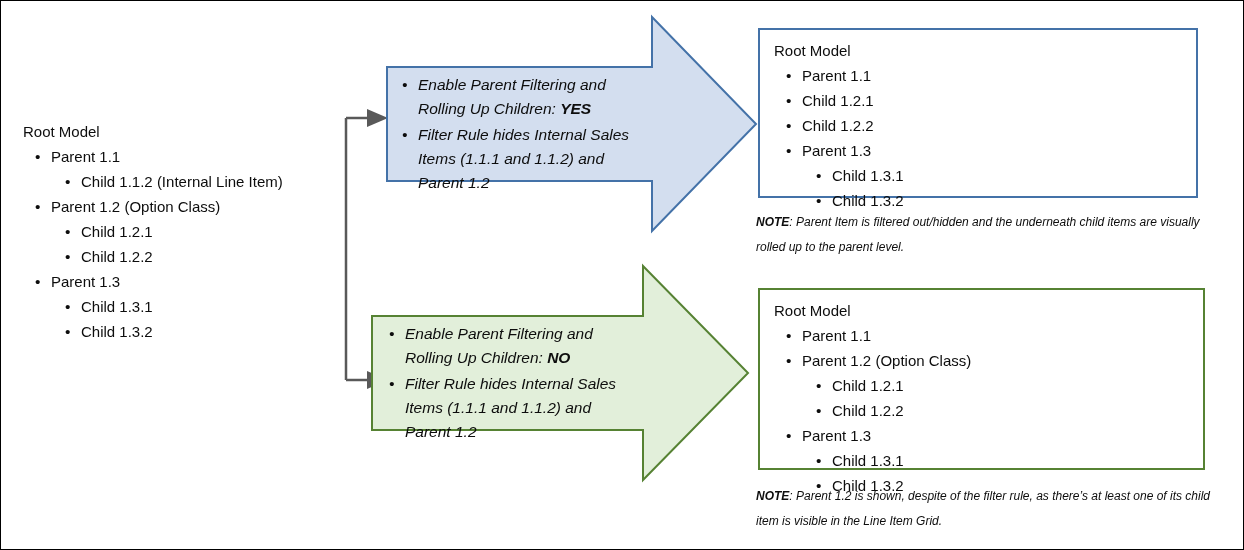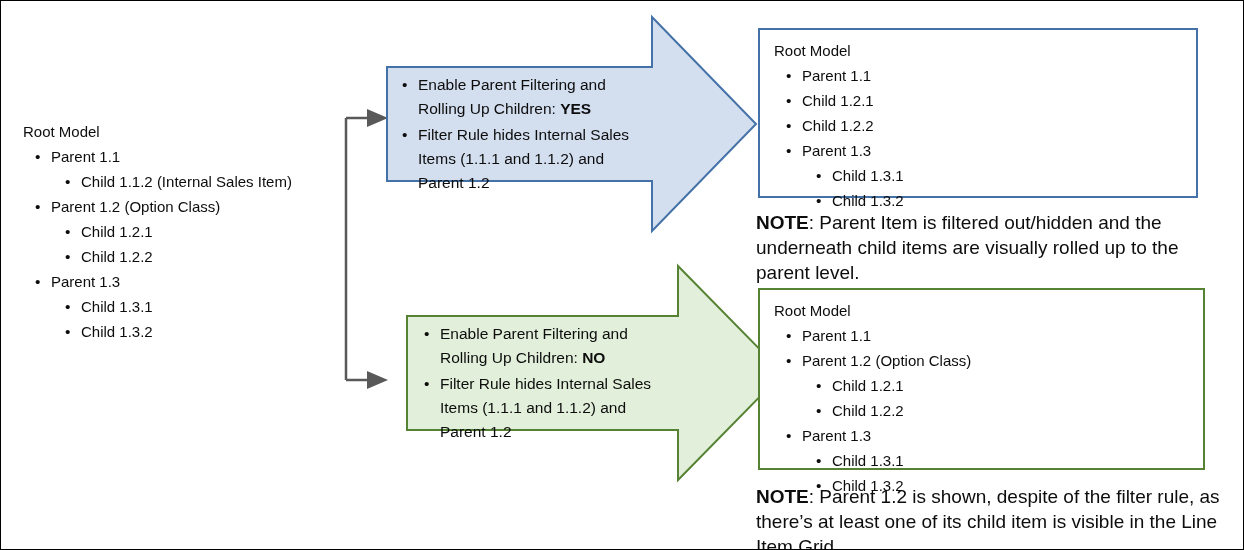--- a/index.html
+++ b/index.html
@@ -16,24 +16,25 @@
     height: 550px;
     background: #ffffff;
     border: 1px solid #000000;
     box-sizing: border-box;
     overflow: hidden;
   }
 
   
   .txt {
     position: absolute;
-    font-size: 19px;
+    font-size: 12px;
     line-height: 24px;
     color: #0d0d0d;
     white-space: nowrap;
+    font-style: italic;
   }
   .bold { font-weight: bold; }
 
   
   .tree { position: absolute; }
   .tree .row {
     font-size: 15px;
     line-height: 25px;
     color: #0d0d0d;
     white-space: nowrap;
@@ -47,20 +48,21 @@
     content: "\2022";
     position: absolute;
     font-size: 15.5px;
   }
   .tree .row.lvl1::before { left: 12px; }
   .tree .row.lvl2::before { left: 42px; }
 
   
   .blockarrow {
     position: absolute;
+    font-style: italic;
   }
   .blockarrow svg {
     position: absolute;
     left: 0; top: 0;
     overflow: visible;
   }
   .arrowtext {
     position: absolute;
     font-size: 15.5px;
     line-height: 24px;
@@ -94,21 +96,21 @@
   .connector { position: absolute; left: 0; top: 0; pointer-events: none; }
 </style>
 </head>
 <body>
 
 <div id="canvas">
 
   <div class="tree" id="source-tree" style="left:22px; top:118px;">
       <div class="row lvl0">Root Model</div>
       <div class="row lvl1">Parent 1.1</div>
-      <div class="row lvl2">Child 1.1.2 (Internal Sales Item)</div>
+      <div class="row lvl2">Child 1.1.2 (Internal Line Item)</div>
       <div class="row lvl1">Parent 1.2 (Option Class)</div>
       <div class="row lvl2">Child 1.2.1</div>
       <div class="row lvl2">Child 1.2.2</div>
       <div class="row lvl1">Parent 1.3</div>
       <div class="row lvl2">Child 1.3.1</div>
       <div class="row lvl2">Child 1.3.2</div>
     </div>
 
   <svg class="connector" width="1244" height="550">
     <g fill="none" stroke="#595959" stroke-width="2.5">
@@ -137,21 +139,21 @@
         <div class="row lvl1">Child 1.2.1</div>
         <div class="row lvl1">Child 1.2.2</div>
         <div class="row lvl1">Parent 1.3</div>
         <div class="row lvl2">Child 1.3.1</div>
         <div class="row lvl2">Child 1.3.2</div>
       </div>
   </div>
 
   <div class="txt" id="yes-note" style="left:755px; top:209px; width:460px; white-space:normal; line-height:25px;"><span class="bold">NOTE</span><span>: </span><span>Parent Item is filtered out/hidden and the underneath child items are visually rolled up to the parent level.</span></div>
 
-  <div class="blockarrow" style="left:405px; top:264px; width:380px; height:216px;">
+  <div class="blockarrow" style="left:370px; top:264px; width:380px; height:216px;">
     <svg width="380" height="216" viewBox="0 0 380 216">
       <polygon points="1,51 272,51 272,1 377,108 272,215 272,165 1,165" fill="#E2EFDA" stroke="#568233" stroke-width="2"></polygon>
     </svg>
     <div class="arrowtext" id="no-arrow-text" style="left:16px; top:57px; width:252px;">
         <div class="bullet"><span>Enable Parent Filtering and Rolling Up Children: </span><span class="bold">NO</span></div>
         <div class="bullet"><span>Filter Rule hides Internal Sales Items (1.1.1 and 1.1.2) and Parent 1.2</span></div>
       </div>
   </div>
 
   <div class="resultbox" id="no-result-box" style="left:757px; top:287px; width:447px; height:182px; border:2.5px solid #568233;">

